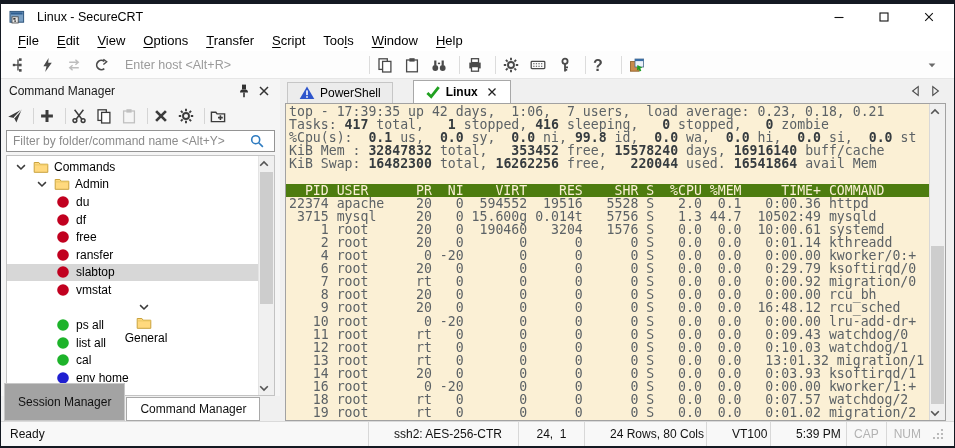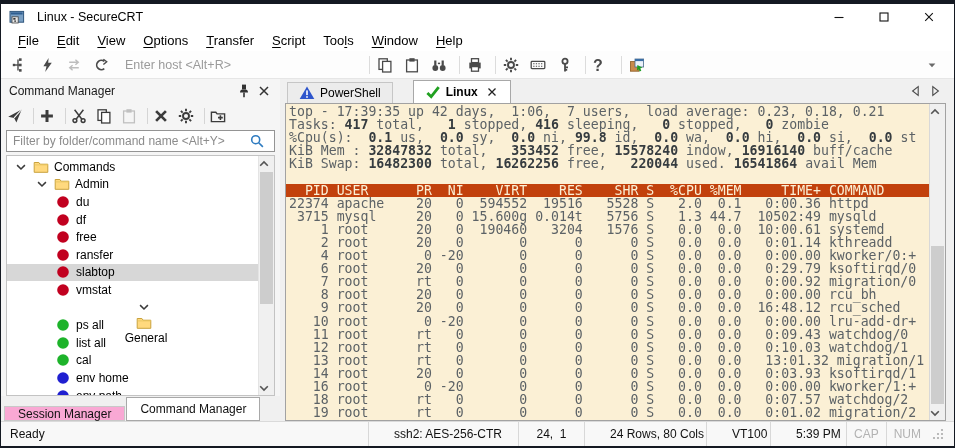--- a/index.html
+++ b/index.html
@@ -46,40 +46,40 @@
   .tree { flex:1; padding-top:2px; overflow:hidden; }
   .trow { height:17.6px; display:flex; align-items:center; font-size:12px; color:#000; white-space:nowrap; }
   .trow.selected { background:#d7d7d7; }
   .t-ico { width:16px; height:16px; flex:0 0 auto; margin-right:5px; }
   .t-chev { width:16px; height:16px; flex:0 0 auto; margin-right:4px; }
   .vscroll { width:16px; flex:0 0 auto; background:#f0f0f0; border-left:1px solid #e4e4e4; position:relative; }
   .vs-btn { position:absolute; left:0; right:0; height:15px; display:flex; align-items:center; justify-content:center; }
   .vs-up { top:0; } .vs-down { bottom:0; }
   .vs-thumb { position:absolute; left:1px; right:1px; background:#cdcdcd; }
   .panel-tabs { height:25px; display:flex; align-items:flex-end; padding-left:3px; background:#f0f0f0; flex:0 0 auto; }
-  .ptab { height:15px; display:flex; align-items:center; padding:0 13px; font-size:12px; background:#f9a8d4; border:1px solid #c8c8c8; margin-right:1px; color:#111; }
+  .ptab { height:38px; display:flex; align-items:center; padding:0 13px; font-size:12px; background:#a3a3a3; border:1px solid #c8c8c8; margin-right:1px; color:#111; }
   .ptab.active { background:#fff; height:24px; border-color:#a8a8a8; }
 
   
   .splitter { width:5px; flex:0 0 auto; background:#f0f0f0; }
 
   
   .termpane { flex:1; display:flex; flex-direction:column; min-width:0; background:#f0f0f0; padding-right:8px; }
   .tabbar { height:24px; display:flex; align-items:flex-end; padding-left:2px; flex:0 0 auto; }
   .ttab { height:21px; display:flex; align-items:center; gap:5px; padding:0 11px; font-size:12px; color:#000; background:#ececec; border:1px solid #c6c6c6; border-bottom:none; margin-right:20px; }
   .ttab.active { background:#fff; font-weight:bold; height:23px; border-color:#a8a8a8; }
   .ttab .t-ico { margin-right:0; }
   .tab-x { width:14px; height:14px; display:flex; align-items:center; justify-content:center; color:#222; margin-left:2px; }
   .tab-scroll { margin-left:auto; align-self:center; display:flex; margin-right:2px; }
   .ts-btn { width:19px; height:19px; display:flex; align-items:center; justify-content:center; }
   .term-area { flex:1; display:flex; min-height:0; border:1px solid #a2a2a2; background:#fbf0d5; }
   .terminal { flex:1; overflow:hidden; padding:1px 0 0 3px; font-family:"DejaVu Sans Mono", monospace; font-size:13.2px; }
   .tline { height:13.1px; line-height:13.1px; white-space:pre; color:#5c6266; }
   .tline b { font-weight:bold; color:#363c40; }
-  .tline.hdr { background:#c2410c; color:#fbf0d5; margin-left:-3px; padding-left:3px; }
+  .tline.hdr { background:#4d7c0f; color:#fbf0d5; margin-left:-3px; padding-left:3px; }
   .term-scroll { background:#f0f0f0; border-left:1px solid #d8d8d8; }
 
   
   .statusbar { height:25px; flex:0 0 auto; background:#f8f8f8; border-top:1px solid #dadada; display:flex; align-items:center; font-size:12px; color:#111; }
   .sb-ready { padding-left:9px; flex:1; }
   .sb-seg { border-left:1px solid #d8d8d8; height:100%; display:flex; align-items:center; padding:0 25px; white-space:pre; }
   .sb-seg.center { justify-content:center; }
   .sb-seg.dim { color:#b2b2b2; padding:0 7px; }
   .sb-grip { border-left:none; padding:0 3px 0 2px; align-self:flex-end; }
 </style>
@@ -457,21 +457,21 @@
                 <path d="M5.8 3.6v8.8L11.4 8z" fill="none" stroke="#4a4a4a" stroke-width="1.1"></path>
               </svg>
             </div>
           </div>
         </div>
       <div class="term-area">
         <div class="terminal" id="terminal" style="background: rgb(251, 240, 213);">
             <div class="tline"><span>top - 17:39:35 up 42 days,  1:06,  7 users,  load average: 0.23, 0.18, 0.21</span></div>
             <div class="tline"><span>Tasks: </span><b>417</b><span> total,   </span><b>1</b><span> stopped, </span><b>416</b><span> sleeping,   </span><b>0</b><span> stopped,   </span><b>0</b><span> zombie</span></div>
             <div class="tline"><span>%Cpu(s):  </span><b>0.1</b><span> us,  </span><b>0.0</b><span> sy,  </span><b>0.0</b><span> ni, </span><b>99.8</b><span> id,  </span><b>0.0</b><span> wa,  </span><b>0.0</b><span> hi,  </span><b>0.0</b><span> si,  </span><b>0.0</b><span> st</span></div>
-            <div class="tline"><span>KiB Mem : </span><b>32847832</b><span> total,   </span><b>353452</b><span> free, </span><b>15578240</b><span> indow, </span><b>16916140</b><span> buff/cache</span></div>
+            <div class="tline"><span>KiB Mem : </span><b>32847832</b><span> total,   </span><b>353452</b><span> free, </span><b>15578240</b><span> days, </span><b>16916140</b><span> buff/cache</span></div>
             <div class="tline"><span>KiB Swap: </span><b>16482300</b><span> total, </span><b>16262256</b><span> free,   </span><b>220044</b><span> used. </span><b>16541864</b><span> avail Mem</span></div>
             <div class="tline"><span></span></div>
             <div class="tline hdr"><span>  PID USER      PR  NI    VIRT    RES    SHR S  %CPU %MEM     TIME+ COMMAND </span></div>
             <div class="tline"><span>22374 apache    20   0  594552  19516   5528 S   2.0  0.1   0:00.36 httpd</span></div>
             <div class="tline"><span> 3715 mysql     20   0 15.600g 0.014t   5756 S   1.3 44.7  10502:49 mysqld</span></div>
             <div class="tline"><span>    1 root      20   0  190460   3204   1576 S   0.0  0.0  10:00.61 systemd</span></div>
             <div class="tline"><span>    2 root      20   0       0      0      0 S   0.0  0.0   0:01.14 kthreadd</span></div>
             <div class="tline"><span>    4 root       0 -20       0      0      0 S   0.0  0.0   0:00.00 kworker/0:+</span></div>
             <div class="tline"><span>    6 root      20   0       0      0      0 S   0.0  0.0   0:29.79 ksoftirqd/0</span></div>
             <div class="tline"><span>    7 root      rt   0       0      0      0 S   0.0  0.0   0:00.92 migration/0</span></div>

